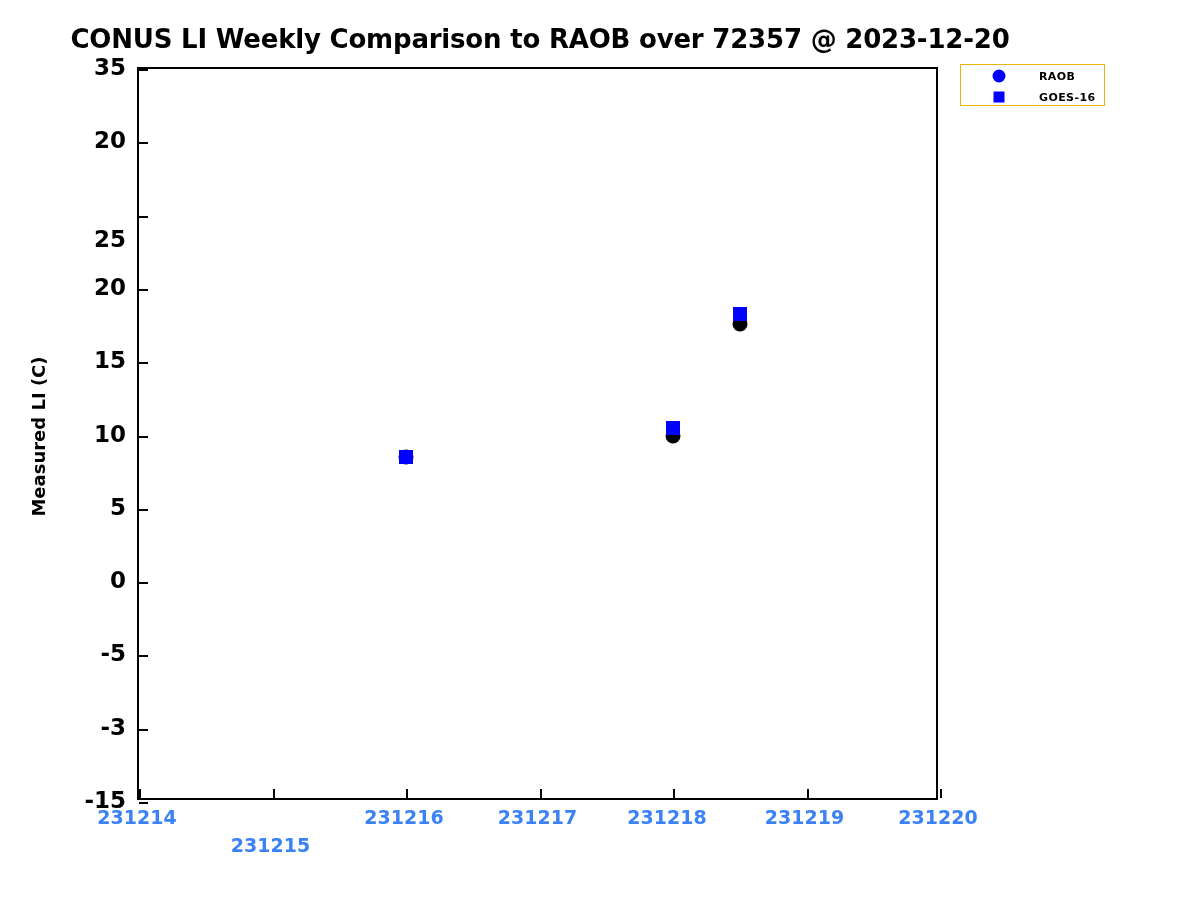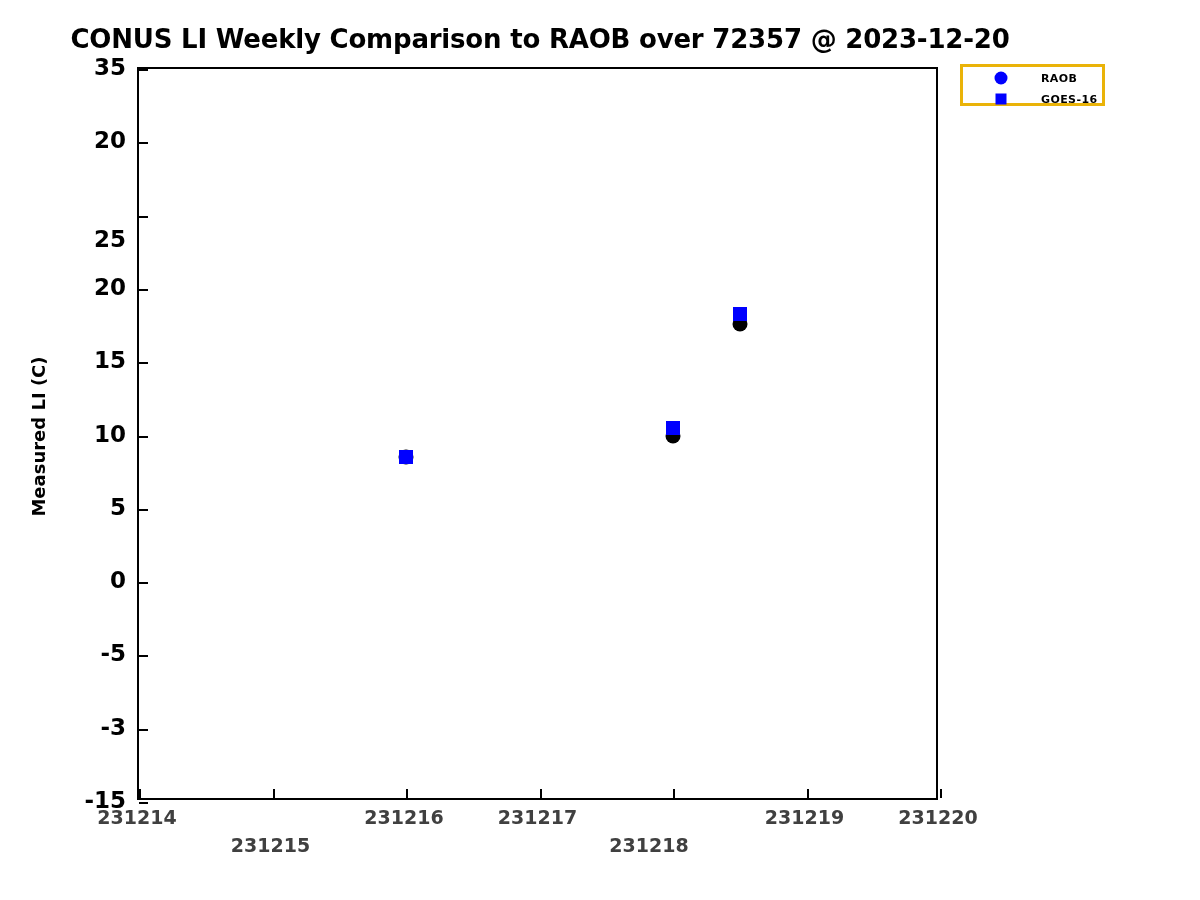--- a/index.html
+++ b/index.html
@@ -88,21 +88,21 @@
     left: 0;
     top: 806px;
     width: 1200px;
     height: 30px;
   }
   #xlabels .ticklabel {
     position: absolute;
     transform: translateX(-50%);
     font-size: 19px;
     font-weight: bold;
-    color: #404040;
+    color: #3b82f6;
     white-space: nowrap;
     font-family: "DejaVu Sans", sans-serif;
   }
 
   #xaxis-title {
     position: absolute;
     left: 137px;
     top: 832px;
     width: 801px;
     text-align: center;
@@ -141,21 +141,21 @@
     height: 14px;
   }
 
   
   #legend {
     position: absolute;
     left: 960px;
     top: 64px;
     width: 145px;
     height: 42px;
-    border: 3px solid #eab308;
+    border: 1px solid #eab308;
     background: #ffffff;
     box-sizing: border-box;
   }
   .legend-row {
     position: absolute;
     left: 0;
     width: 100%;
     height: 21px;
   }
   .legend-marker {
@@ -238,21 +238,21 @@
         <div class="marker marker-square" style="left: 534px; top: 359.17px; background: rgb(0, 0, 255);"></div>
         <div class="marker marker-square" style="left: 600.75px; top: 244.822px; background: rgb(0, 0, 255);"></div>
       </div>
   </div>
 
   <div id="xlabels">
       <div class="ticklabel" style="left: 137px;">231214</div>
       <div class="ticklabel" style="left: 270.5px; margin-top: 28px;">231215</div>
       <div class="ticklabel" style="left: 404px;">231216</div>
       <div class="ticklabel" style="left: 537.5px;">231217</div>
-      <div class="ticklabel" style="left: 649px; margin-top: 28px;">231218</div>
+      <div class="ticklabel" style="left: 667px;">231218</div>
       <div class="ticklabel" style="left: 804.5px;">231219</div>
       <div class="ticklabel" style="left: 938px;">231220</div>
     </div>
 
 
   <div id="yaxis-title">Measured LI (C)</div>
 
   <div id="legend">
       <div class="legend-row" style="top: 0px;">
         <div class="legend-marker circle" style="background: rgb(0, 0, 255);"></div>

